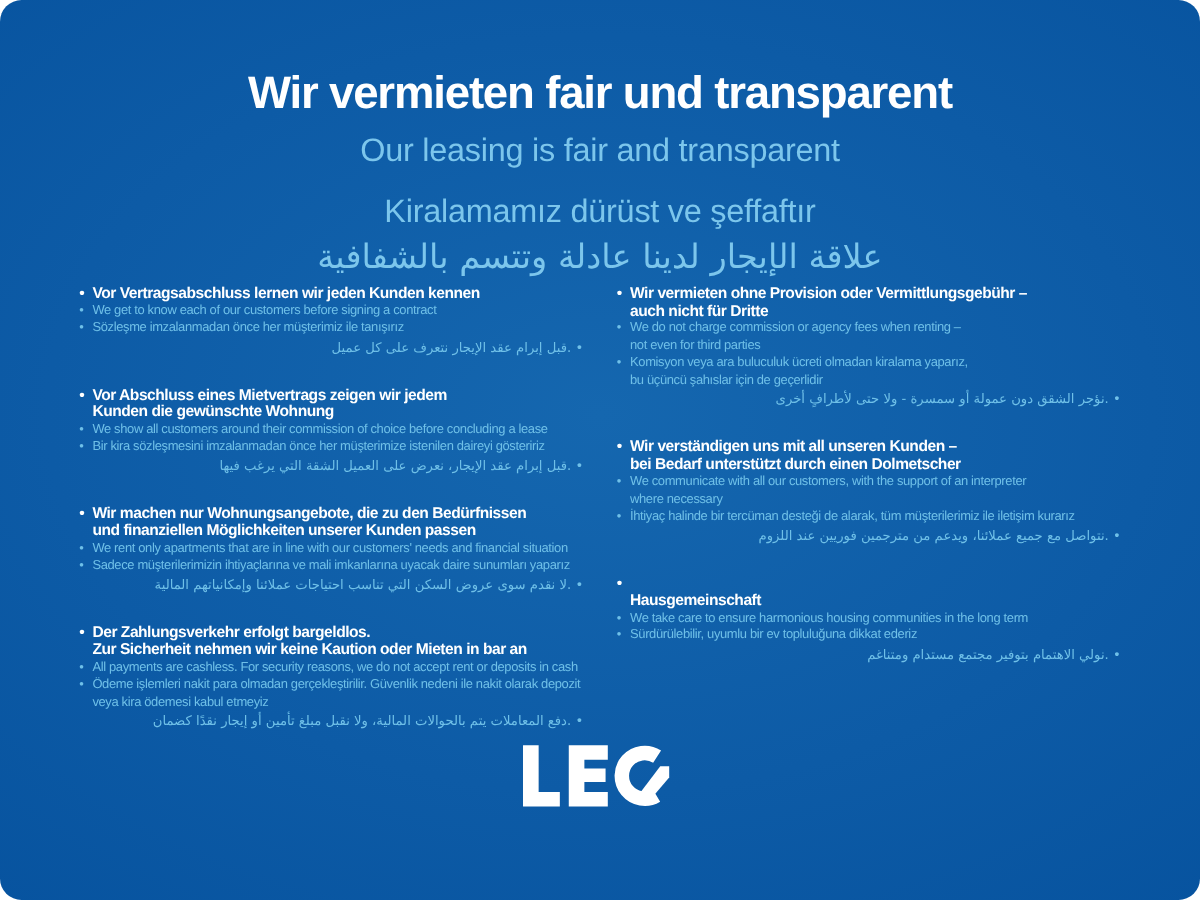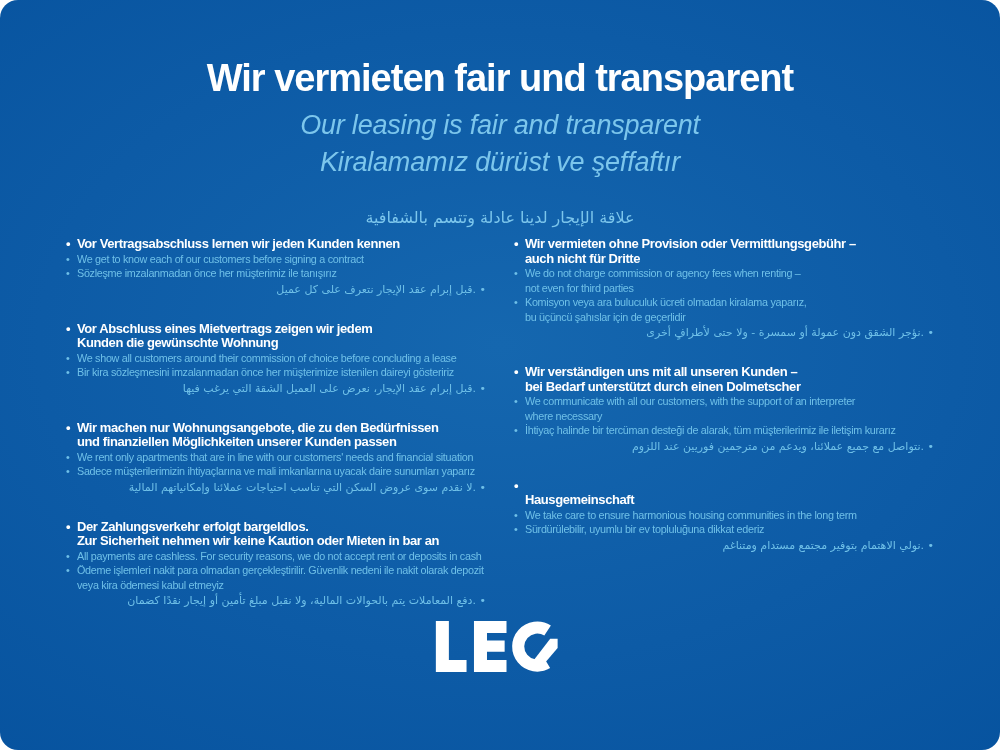--- a/index.html
+++ b/index.html
@@ -13,23 +13,23 @@
     background:radial-gradient(115% 105% at 50% 46%, #1567AF 0%, #0d5ba6 40%, #06529e 72%, #034b92 100%);
     border-radius:18px;
   }
   
   .header{position:absolute;top:56px;left:0;width:1000px;text-align:center;}
   .title{
     margin:0;color:#ffffff;font-size:38px;font-weight:bold;
     letter-spacing:-1px;line-height:44px;
   }
   .sub{color:#7cc6ec;font-size:27px;line-height:32px;font-weight:500;letter-spacing:-0.2px;}
-  .sub.en{margin-top:9px;font-style:italic;}
-  .sub.tr{margin-top:5px;font-style:italic;}
-  .sub.ar{margin-top:23px;font-size:16px;line-height:34px;font-family:"DejaVu Sans",sans-serif;}
+  .sub.en{margin-top:9px;}
+  .sub.tr{margin-top:19px;}
+  .sub.ar{margin-top:5px;font-size:28px;line-height:34px;font-family:"DejaVu Sans",sans-serif;}
   
   .columns{position:absolute;top:237px;left:66px;right:66px;display:flex;gap:28px;}
   .col{flex:1;min-width:0;}
   .block{margin-bottom:25px;}
   .line{display:flex;align-items:flex-start;}
   .b{flex:0 0 11px;width:11px;}
   .cont{padding-left:11px;}
   .de{color:#ffffff;font-weight:bold;font-size:13px;line-height:14.5px;letter-spacing:-0.4px;}
   .smal{color:#6fc0e8;font-size:10.8px;line-height:14.5px;letter-spacing:-0.3px;}
   .arab{

